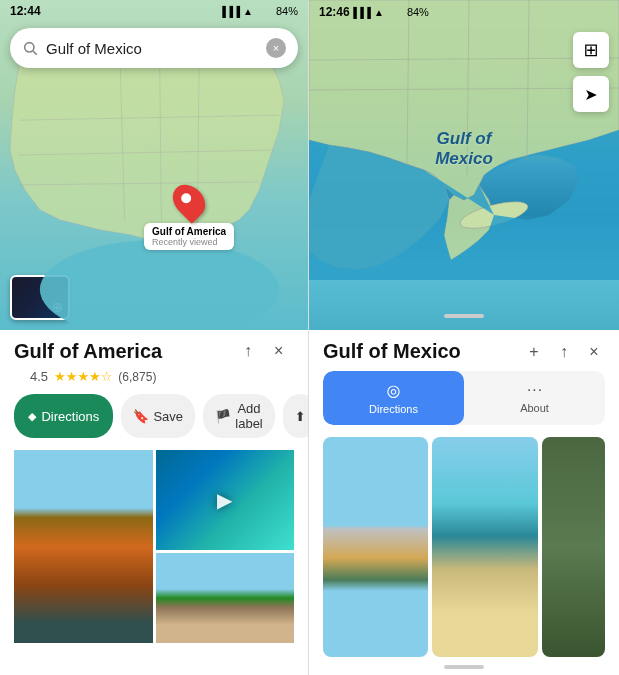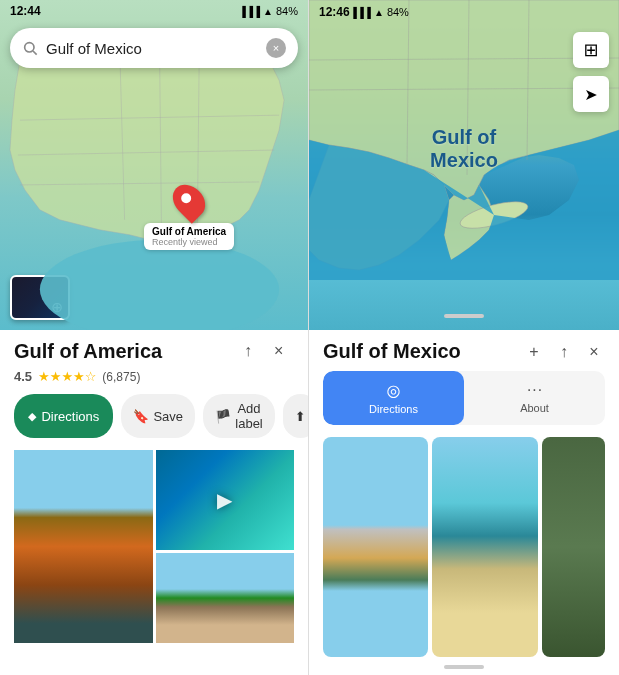--- a/index.html
+++ b/index.html
@@ -59,20 +59,21 @@
       color: #000;
     }
     .status-icons {
       display: flex;
       align-items: center;
       gap: 3px;
       font-size: 10px;
     }
     .battery-icon {
       font-size: 11px;
+      margin-left: 20px;
     }
 
     
     .search-bar {
       position: absolute;
       top: 28px;
       left: 10px;
       right: 10px;
       height: 40px;
       background: #fff;
@@ -221,22 +222,23 @@
     }
 
     .rating-row {
       display: flex;
       align-items: center;
       gap: 6px;
       margin-bottom: 10px;
     }
     .rating-num {
       font-size: 13px;
-      font-weight: 700;
+      font-weight: 400;
       color: #555;
+      margin-left: 16px;
     }
     .stars {
       color: #fbbc04;
       font-size: 13px;
     }
     .review-count {
       font-size: 12px;
       color: #555;
     }
 
@@ -336,25 +338,26 @@
       background: linear-gradient(180deg, #b8e0c0 0%, #a0cca8 20%, #6fbfa8 35%, #3aa0c8 50%, #2288b0 65%, #5bc0d8 80%, #4ab0c8 100%);
       position: absolute;
       top: 0; left: 0;
     }
 
     .gulf-label {
       position: absolute;
       top: 45%;
       left: 50%;
       transform: translate(-50%, -50%);
-      font-size: 20px;
+      font-size: 17px;
       font-weight: 700;
       color: #1a5a8a;
       text-align: center;
       z-index: 5;
+      font-style: italic;
       text-shadow: 0 1px 2px rgba(255,255,255,0.3);
       white-space: nowrap;
     }
 
     
     .status-bar-right {
       position: absolute;
       top: 0; left: 0; right: 0;
       height: 22px;
       display: flex;

